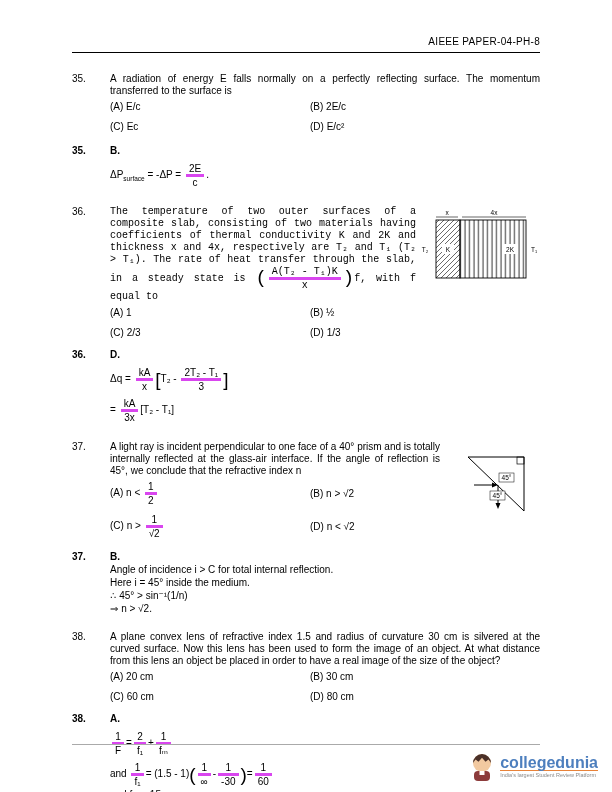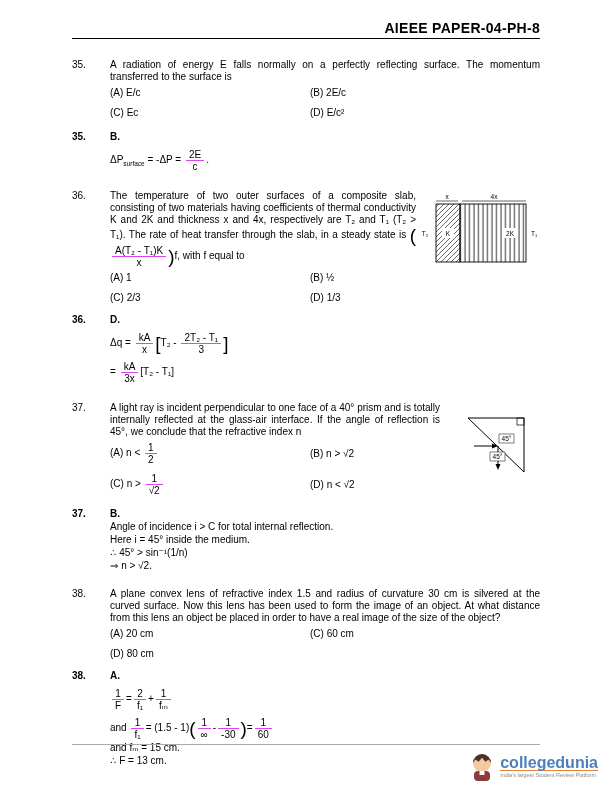--- a/index.html
+++ b/index.html
@@ -1,29 +1,29 @@
 <!DOCTYPE html>
 <html><head>
 <meta charset="utf-8">
 <style>
   html,body{margin:0;padding:0;background:#fff;}
   .page{position:relative;width:612px;height:792px;background:#fff;overflow:hidden;
         font-family:"Liberation Sans","DejaVu Sans",sans-serif;font-size:10px;line-height:12px;color:#000;}
   .content{position:absolute;left:72px;top:22px;width:468px;}
-  .header-title{text-align:right;font-weight:bold;font-size:14px;letter-spacing:.3px;}
+  .header-title{text-align:right;font-weight:normal;font-size:10px;letter-spacing:.3px;margin-top:14px;}
   .header-rule{border-bottom:1.7px solid #000;margin-top:4px;}
   .row{display:flex;}
   .qnum{width:38px;flex:none;}
   .qbody{flex:1;min-width:0;position:relative;}
   .qtext{margin:0;text-align:justify;}
   .opts{display:grid;grid-template-columns:200px 1fr;margin-top:4px;row-gap:8px;align-items:center;}
   .mt20{margin-top:20px;} .mt16{margin-top:16px;} .mt12{margin-top:12px;} .mt10{margin-top:10px;}
   .bold{font-weight:bold;}
   .frac{display:inline-block;vertical-align:middle;text-align:center;margin:0 2px;}
-  .frac .num{display:block;border-bottom:1px solid #d946ef;padding:0 3px;line-height:11px;}
+  .frac .num{display:block;border-bottom:3px solid #d946ef;padding:0 3px;line-height:11px;}
   .frac .den{display:block;padding:0 3px;line-height:11px;}
   .big{font-size:19px;vertical-align:middle;font-weight:300;line-height:1;}
   .eq{margin:6px 0 2px;}
   sub.subsm{font-size:6.5px;}
   .ansline{margin-top:1px;}
   .diagram-abs{position:absolute;right:0;top:0;}
   .dlabel-sm{font-size:6.5px;fill:#000;font-family:"Liberation Sans","DejaVu Sans",sans-serif;}
   .footer{position:absolute;left:72px;right:0;bottom:4px;height:44px;}
   .footer-rule{position:absolute;left:0;top:0;width:468px;border-top:1px solid #aaa;}
   .logo{position:absolute;right:14px;top:8px;display:flex;align-items:center;gap:5px;}
@@ -82,21 +82,21 @@
           <line x1="44" y1="11" x2="108" y2="11" stroke="#000" stroke-width="0.6"></line>
           <rect x="18" y="14" width="24" height="58" fill="url(#hatchDiag)" stroke="#000" stroke-width="0.9"></rect>
           <rect x="42" y="14" width="66" height="58" fill="url(#hatchVert)" stroke="#000" stroke-width="0.9"></rect>
           <rect x="24" y="38" width="12" height="10" fill="#fff"></rect>
           <text x="30" y="46" text-anchor="middle" class="dlabel-sm">K</text>
           <rect x="84" y="38" width="16" height="10" fill="#fff"></rect>
           <text x="92" y="46" text-anchor="middle" class="dlabel-sm">2K</text>
           <text x="7" y="46" text-anchor="middle" class="dlabel-sm">T₂</text>
           <text x="116" y="46" text-anchor="middle" class="dlabel-sm">T₁</text>
         </svg>
-        <p class="qtext" style="width:306px;">
+        <p class="qtext" style="width:306px;font-family:Liberation Mono, monospace;">
           <span>The temperature of two outer surfaces of a composite slab, consisting of two materials having coefficients of thermal conductivity K and 2K and thickness x and 4x, respectively are T₂ and T₁ (T₂ &gt; T₁). The rate of heat transfer through the slab, in a steady state is </span><span class="big">(</span><span class="frac"><span class="num">A(T₂ - T₁)K</span><span class="den">x</span></span><span class="big">)</span><span>f, with f equal to</span>
         </p>
         <div class="opts">
           <div>(A) 1</div>
           <div>(B) ½</div>
           <div>(C) 2/3</div>
           <div>(D) 1/3</div>
         </div>
       </div>
     </div>
@@ -149,20 +149,21 @@
         <div class="ansline">⇒  n &gt; √2.</div>
       </div>
     </div>
 
     <div class="row mt16">
       <div class="qnum">38.</div>
       <div class="qbody">
         <p class="qtext">A plane convex lens of refractive index 1.5 and radius of curvature 30 cm is silvered at the curved surface. Now this lens has been used to form the image of an object. At what distance from this lens an object be placed in order to have a real image of the size of the object?</p>
         <div class="opts">
           <div>(A) 20 cm</div>
+          <div>(B) 30 cm</div>
           <div>(C) 60 cm</div>
           <div>(D) 80 cm</div>
         </div>
       </div>
     </div>
 
     <div class="row mt10">
       <div class="qnum bold">38.</div>
       <div class="qbody">
         <div class="bold">A.</div>

